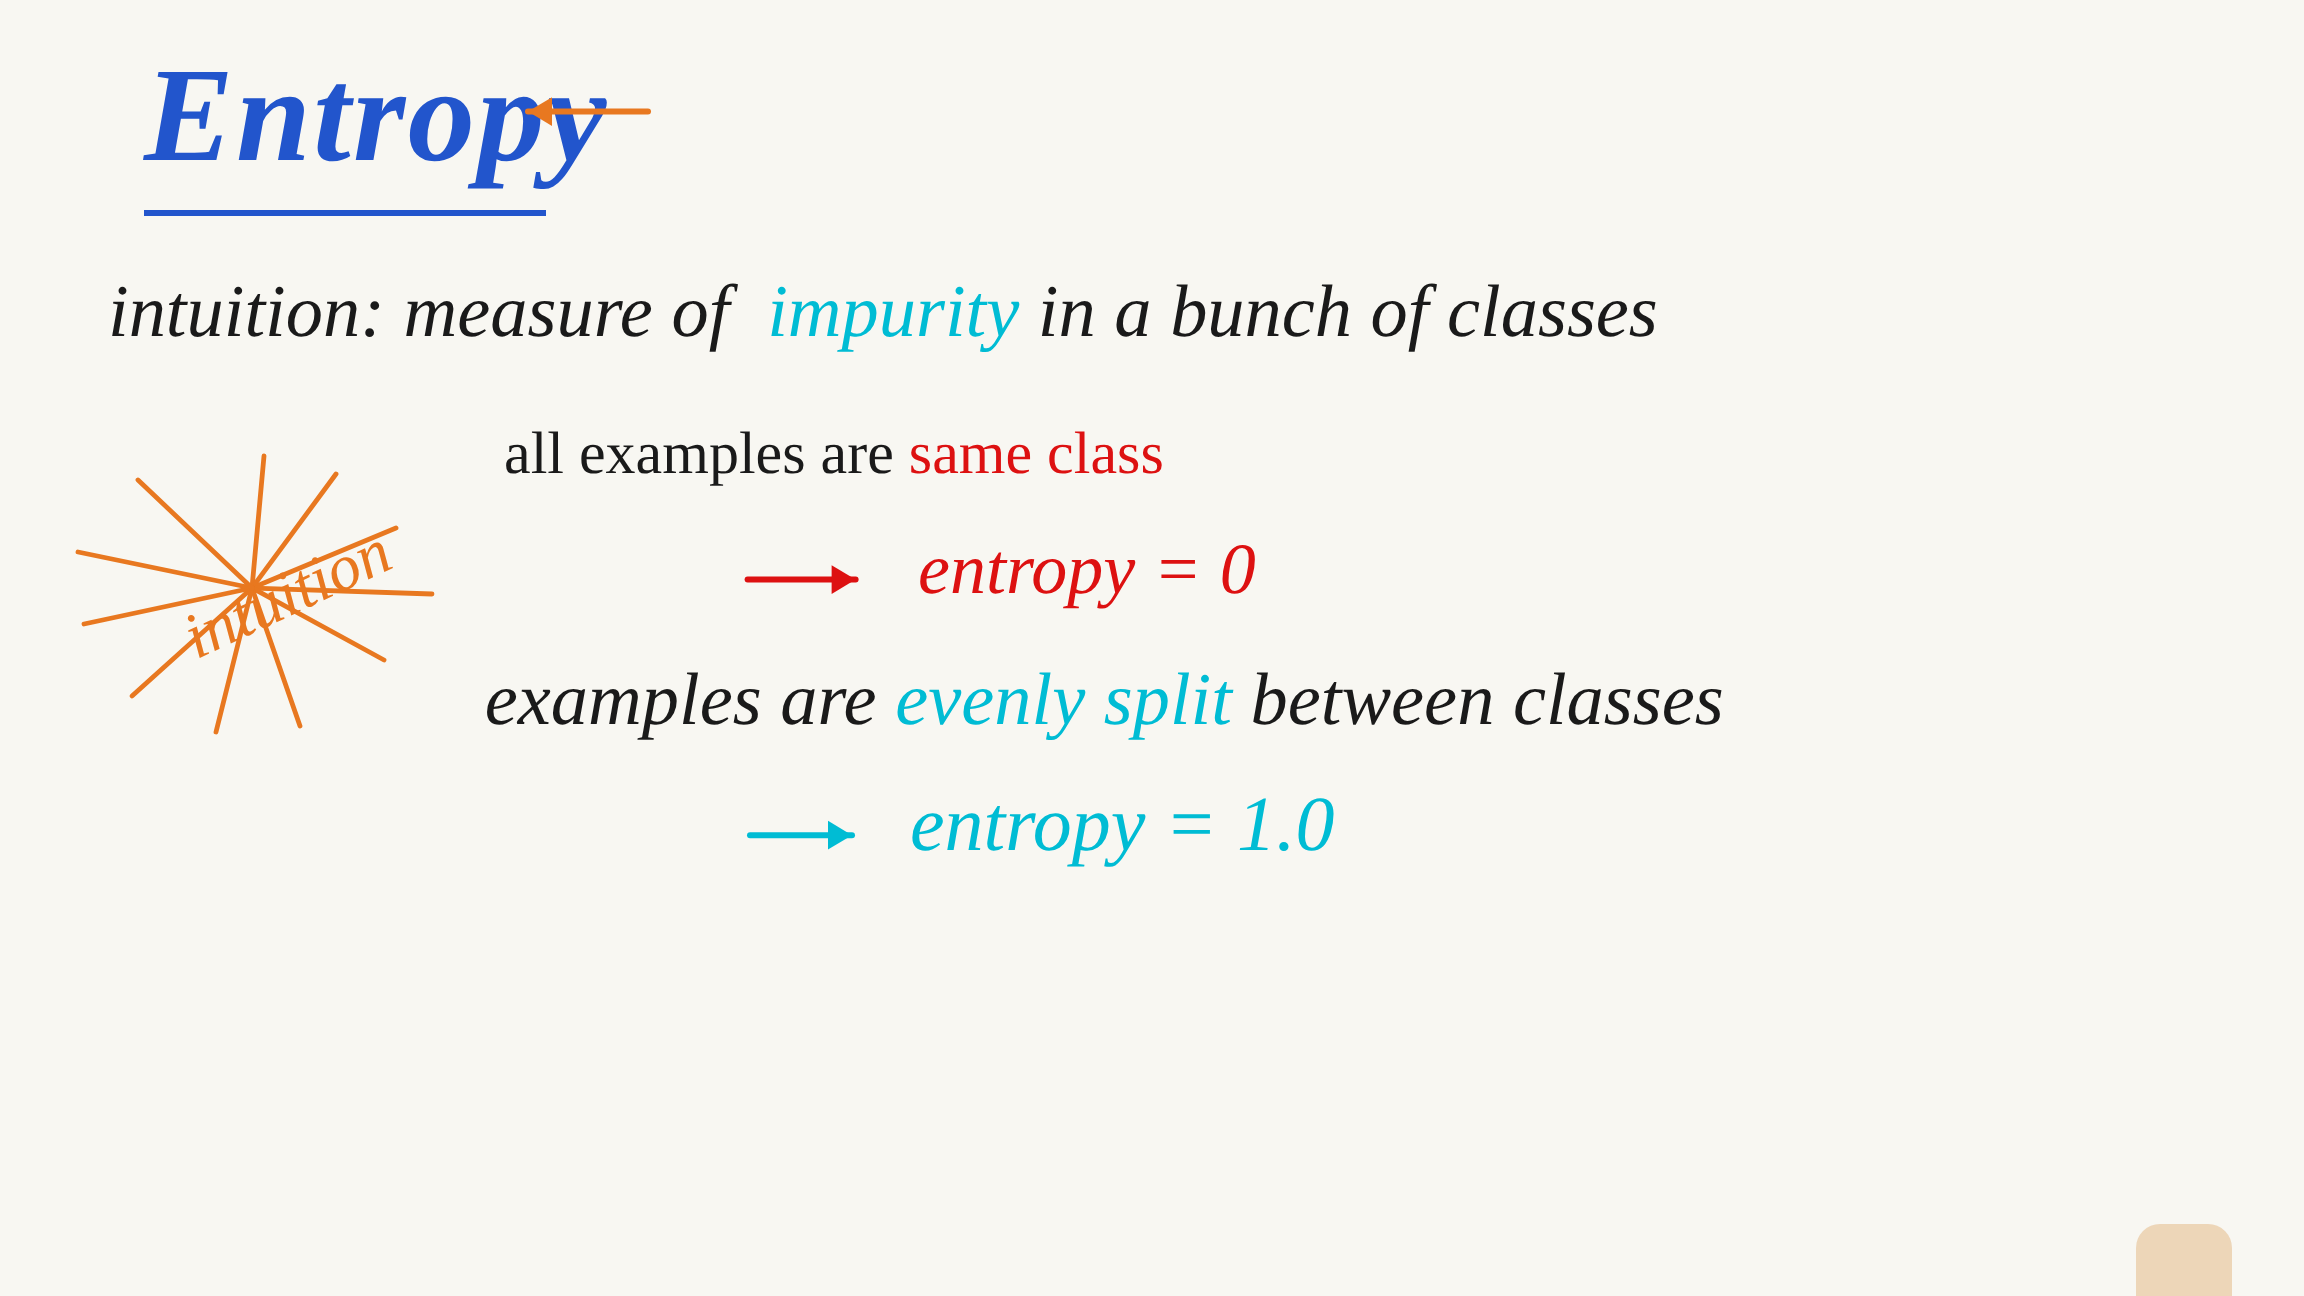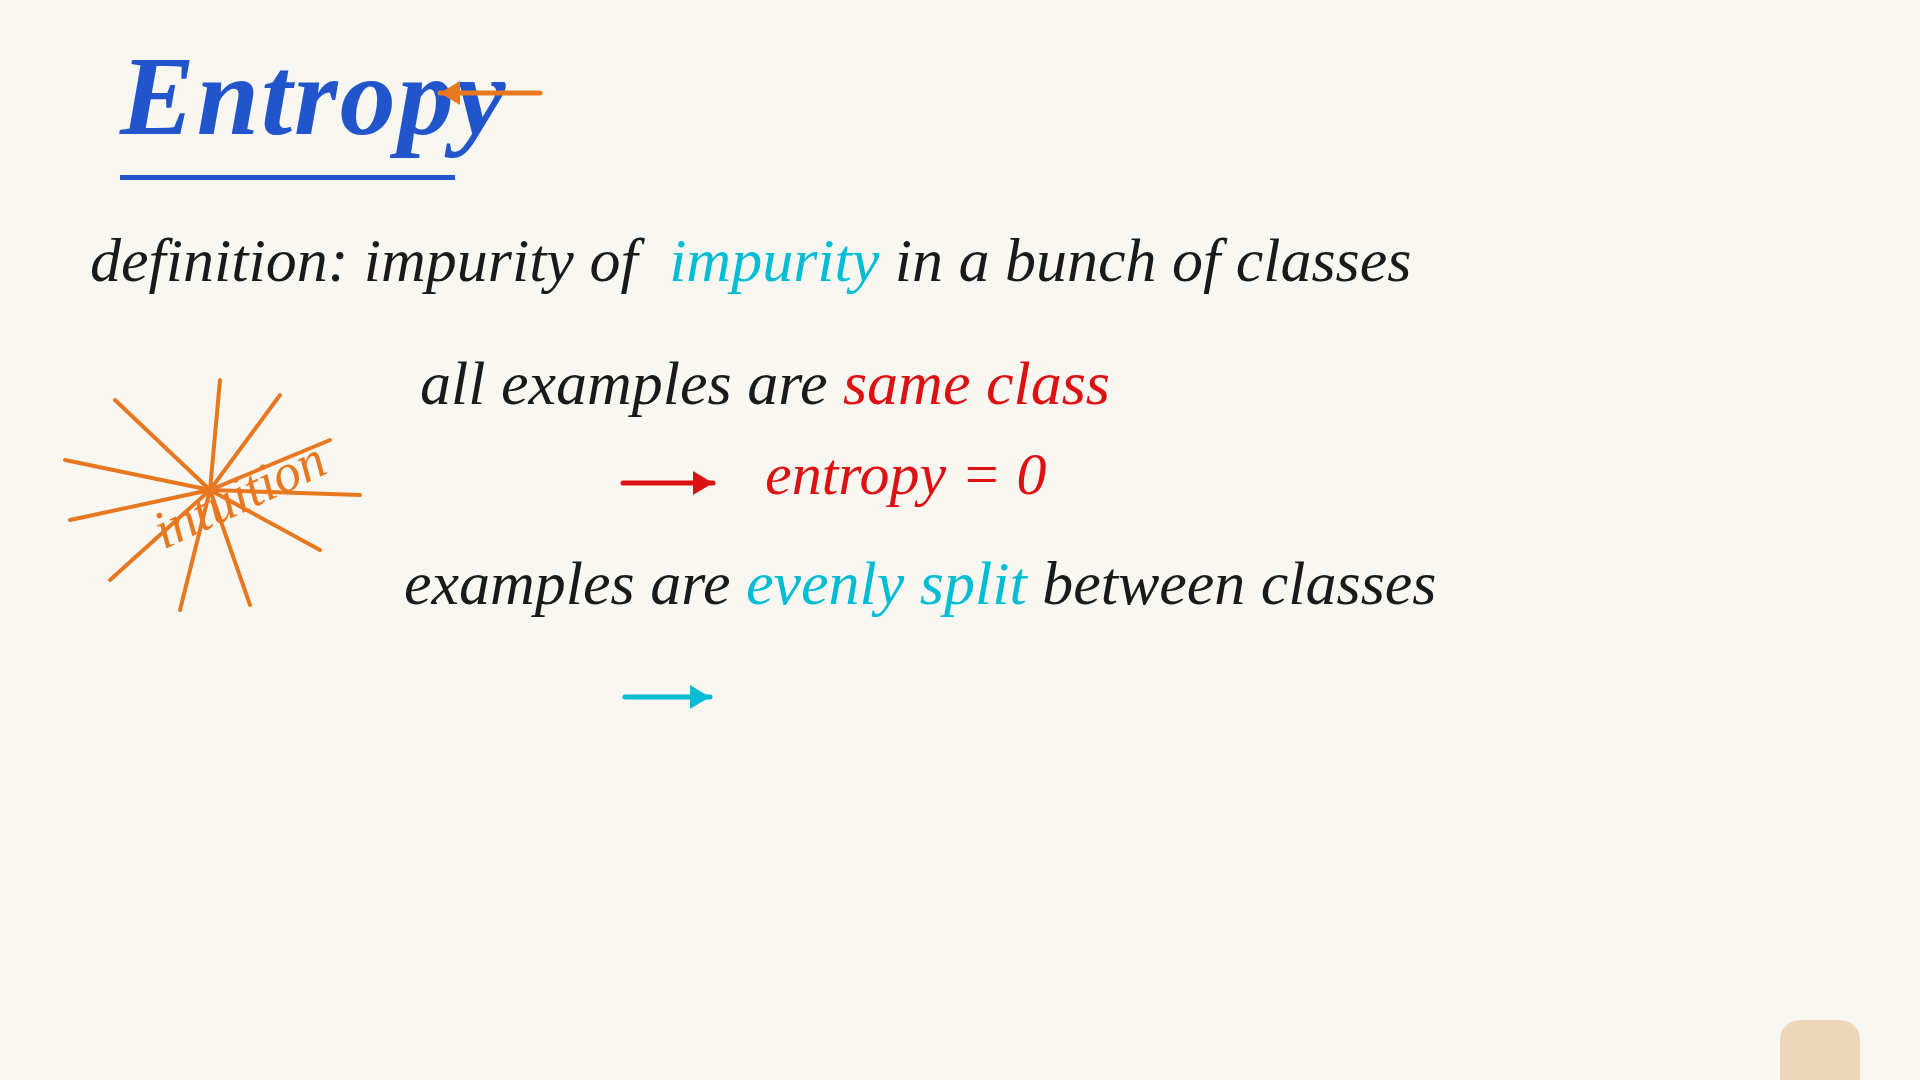--- a/index.html
+++ b/index.html
@@ -80,23 +80,22 @@
       position: absolute;
       top: 340px;
       left: 50px;
     }
 
     
     .all-examples-line {
       position: absolute;
       top: 348px;
       left: 420px;
-      font-size: 62px;
+      font-size: 50px;
       color: #1a1a1a;
-      font-style: italic;
     }
 
     .same-class-highlight {
       color: #dd1111;
     }
 
     
     .entropy-zero-line {
       position: absolute;
       top: 440px;
@@ -151,21 +150,21 @@
   <div class="entropy-underline"></div>
 
   <svg class="arrow-svg" width="120" height="80" viewBox="0 0 120 80">
 
     <line x1="110" y1="55" x2="10" y2="55" stroke="#e87820" stroke-width="5" stroke-linecap="round"></line>
     <polygon points="10,55 30,43 30,67" fill="#e87820"></polygon>
   </svg>
 
 
   <div class="definition-line">
-    <span>definition: impurity of </span><span class="impurity-highlight">impurity</span><span> in a bunch of classes</span>
+    <span>intuition: measure of </span><span class="impurity-highlight">impurity</span><span> in a bunch of classes</span>
   </div>
 
   <svg class="intuition-area" width="340" height="300" viewBox="0 0 340 300">
 
     <g stroke="#e87820" stroke-width="4" stroke-linecap="round">
 
       <line x1="160" y1="150" x2="170" y2="40"></line>
       <line x1="160" y1="150" x2="230" y2="55"></line>
       <line x1="160" y1="150" x2="280" y2="100"></line>
 
@@ -201,17 +200,18 @@
 
   <div class="examples-split-line">
     <span>examples are </span><span class="evenly-split-highlight">evenly split</span><span> between classes</span>
   </div>
 
   <div class="entropy-one-line">
     <svg style="display:inline-block; vertical-align:middle; margin-right:12px;" width="110" height="55" viewBox="0 0 110 55">
       <line x1="5" y1="30" x2="90" y2="30" stroke="#00bcd4" stroke-width="5" stroke-linecap="round"></line>
       <polygon points="90,30 70,18 70,42" fill="#00bcd4"></polygon>
     </svg>
+    <span>entropy = 1.0</span>
   </div>
 
   <div class="finger-hint"></div>
 
 </div>
 
 </body></html>

